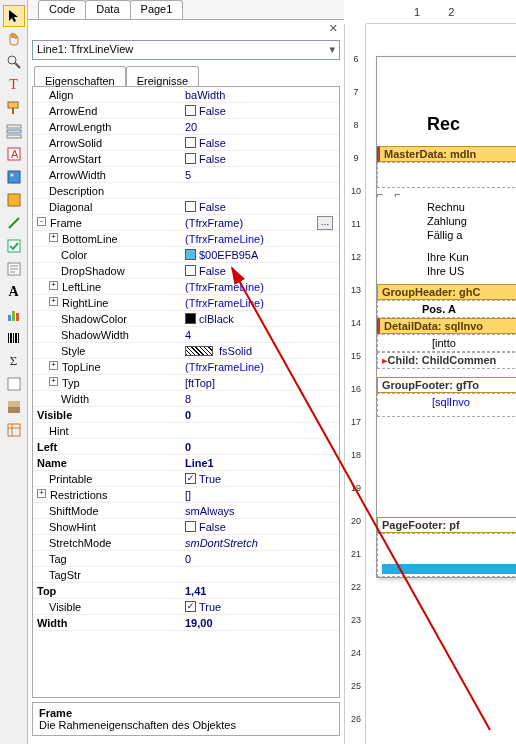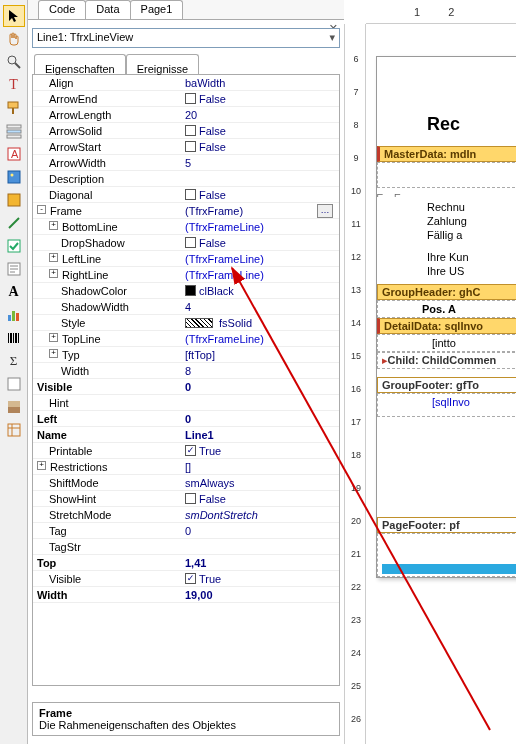--- a/index.html
+++ b/index.html
@@ -5,21 +5,21 @@
 *{box-sizing:border-box;margin:0;padding:0;font-family:Tahoma,Arial,sans-serif;font-size:11px}
 body{width:516px;height:744px;background:#fff;color:#000;position:relative;overflow:hidden}
 .toolbox{position:absolute;left:0;top:0;width:28px;height:744px;background:#f0f0f0;border-right:1px solid #bbb;padding-top:4px}
 .toolbox-item{width:22px;height:22px;margin:1px auto;border:1px solid transparent;display:flex;align-items:center;justify-content:center;cursor:pointer}
 .toolbox-item.sel{background:#fde9a9;border-color:#e0a800}
 .main{position:absolute;left:28px;top:0;width:316px;height:659px;background:#fff}
 .tabs-top{height:20px;display:flex;border-bottom:1px solid #aaa;padding-left:10px;background:#f7f7f7}
 .file-tab{padding:2px 10px;border:1px solid #aaa;border-bottom:none;margin-right:-1px;background:#fff;border-radius:3px 3px 0 0;cursor:pointer}
 .file-tab.active{background:#fff}
 .close-x{position:absolute;right:6px;top:22px;font-size:11px;color:#555;cursor:pointer}
-.combo{margin:8px 4px 2px 4px;height:20px;border:1px solid #7f9db9;padding:2px 4px;background:#fff;position:relative}
+.combo{margin:20px 4px 2px 4px;height:20px;border:1px solid #7f9db9;padding:2px 4px;background:#fff;position:relative}
 .combo::after{content:"▾";position:absolute;right:4px;top:2px;color:#555}
 .prop-tabs{height:20px;display:flex;padding-left:6px;margin-top:6px}
 .prop-tab{padding:8px 10px;border:1px solid #aaa;border-bottom:none;border-radius:3px 3px 0 0;background:#fff;cursor:pointer}
 .prop-grid{border:1px solid #aaa;margin:0 4px;height:612px;overflow:hidden}
 .row{display:flex;height:16px;border-bottom:1px solid #eee;align-items:center}
 .cell-name{width:148px;padding-left:4px;display:flex;align-items:flex-start;gap:2px;white-space:nowrap}
 .cell-val{flex:1;padding-left:4px;color:#000080;display:flex;align-items:center;gap:3px;white-space:nowrap}
 .cell-val.link{color:#0000cc}
 .bold{font-weight:bold}
 .exp{width:9px;height:9px;border:1px solid #888;display:inline-flex;align-items:center;justify-content:center;font-size:8px;line-height:1;background:#fff;margin-right:2px}
@@ -255,20 +255,29 @@
         <div class="cell-name ind1">
           <span class="exp">+</span>
           <span>BottomLine</span>
         </div>
         <div class="cell-val link" style="position: relative;">
           <span>(TfrxFrameLine)</span>
         </div>
       </div>
       <div class="row">
         <div class="cell-name ind2">
+          <span>Color</span>
+        </div>
+        <div class="cell-val" style="position: relative;">
+          <span class="swatch" style="background: rgb(90, 185, 239);"></span>
+          <span>$00EFB95A</span>
+        </div>
+      </div>
+      <div class="row">
+        <div class="cell-name ind2">
           <span>DropShadow</span>
         </div>
         <div class="cell-val" style="position: relative;">
           <span class="chk"></span>
           <span>False</span>
         </div>
       </div>
       <div class="row">
         <div class="cell-name ind1">
           <span class="exp">+</span>

